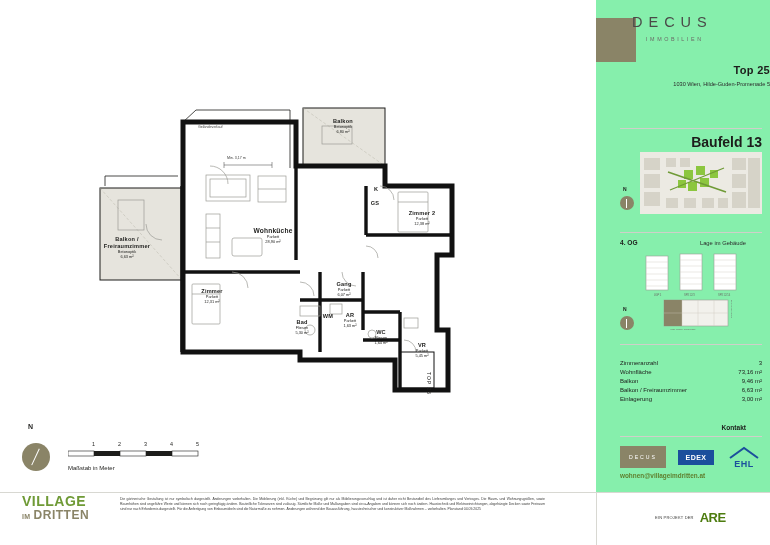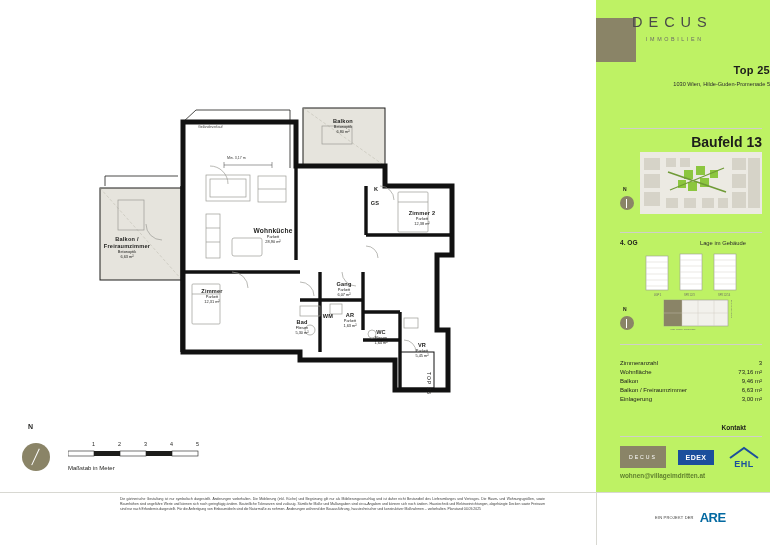--- a/index.html
+++ b/index.html
@@ -120,29 +120,29 @@
     color: #3d3d3b;
     text-align: justify;
   }
 
   .footer-project {
     position: absolute;
     left: 655px; top: 510px;
     display: flex; align-items: center; gap: 6px;
   }
   .footer-project .fp-text { font-size: 4px; color: #3d3d3b; letter-spacing: .2px; }
-  .footer-project .fp-logo { font-size: 13px; font-weight: bold; color: #0369a1; letter-spacing: -0.5px; }
+  .footer-project .fp-logo { font-size: 13px; font-weight: bold; color: #4d7c0f; letter-spacing: -0.5px; }
 
   
   .sidebar {
     position: absolute;
     right: 0; top: 0;
     width: 174px;
     height: 492px;
-    background: #bef264;
+    background: #86efac;
   }
 
   .decus-block {
     position: absolute; left: 0; top: 0;
     width: 174px; height: 62px;
   }
   .decus-title {
     position: absolute; left: 36px; top: 14px;
     font-size: 14.5px; letter-spacing: 6px; color: #4a4a48;
     font-family: "Liberation Sans", sans-serif;
@@ -460,20 +460,27 @@
       </svg>
       <div class="scale-num" style="left:70px; top:4px;">1</div>
       <div class="scale-num" style="left:96px; top:4px;">2</div>
       <div class="scale-num" style="left:122px; top:4px;">3</div>
       <div class="scale-num" style="left:148px; top:4px;">4</div>
       <div class="scale-num" style="left:174px; top:4px;">5</div>
       <div class="scale-caption">Maßstab in Meter</div>
     </div>
   </div>
 
+  <div class="village-logo">
+    <div class="vl-top">VILLAGE</div>
+    <div class="vl-bottom">
+      <span class="vl-im">IM</span>
+      <span class="vl-dritten">DRITTEN</span>
+    </div>
+  </div>
 
   <div class="footer-divider"></div>
   <div class="sidebar-divider"></div>
 
   <div class="footer-legal">Die gärtnerische Gestaltung ist nur symbolisch dargestellt. Änderungen vorbehalten. Die Möblierung (inkl. Küche) und Begrünung gilt nur als Möblierungsvorschlag und ist daher nicht Bestandteil des Lieferumfanges und Vertrages. Die Raum- und Wohnungsgrößen, sowie Raumhöhen sind ungefähre Werte und können sich noch geringfügig ändern. Bauteilliche Toleranzen sind zulässig. Sämtliche Maße und Maßangaben sind circa-Angaben und können sich noch ändern. Haustechnik und Elektroeinrichtungen, abgehängte Decken sowie Freiraum sind nur nach Erfordernis dargestellt. Für die Anfertigung von Einbaumöbeln sind die Naturmaße zu nehmen. Änderungen während der Bauausführung, haustechnischer und konstruktiver Maßnahmen – vorbehalten. Planstand 04.09.2025</div>
 
   <div class="footer-project">
     <span class="fp-text">EIN PROJEKT DER</span>
     <span class="fp-logo">ARE</span>
   </div>

